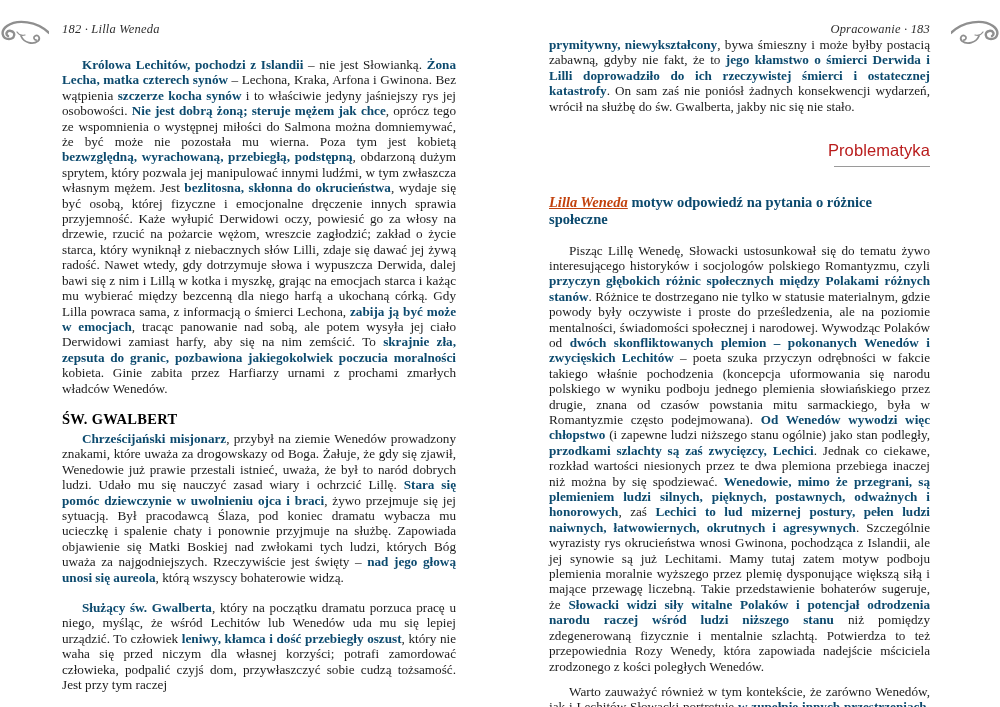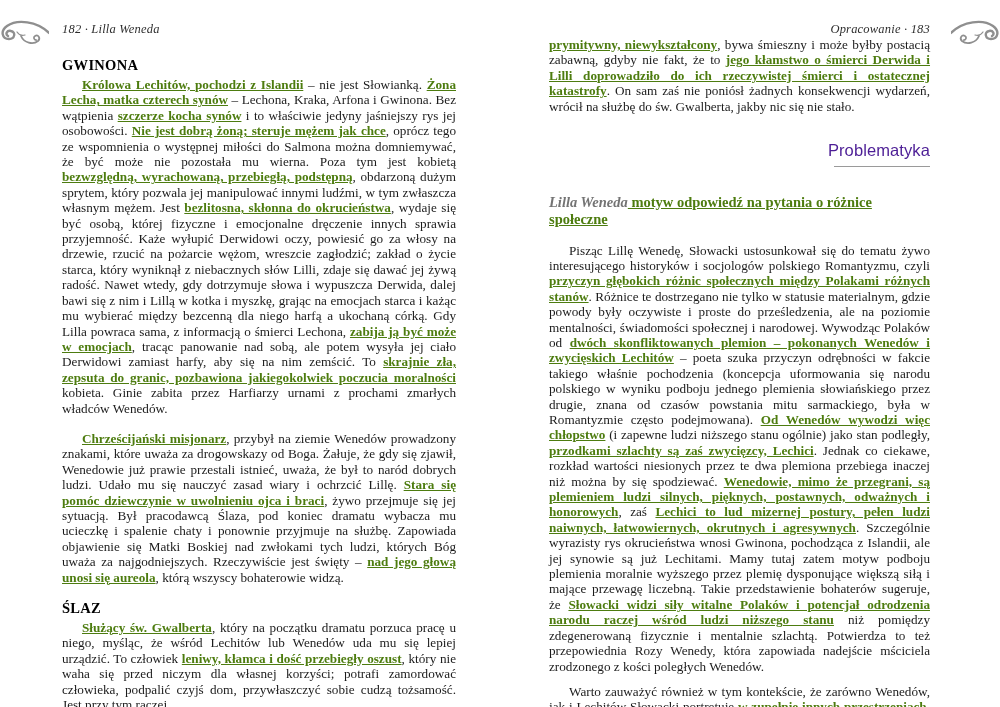--- a/index.html
+++ b/index.html
@@ -36,30 +36,30 @@
   }
   p.body{
     margin:0;
     font-size:13.2px;line-height:15.4px;
     text-align:justify;
     color:#1b1b1b;
   }
   p.body.indent{text-indent:20px;}
   p.body + p.body{margin-top:10px;}
 
-  .s-b{font-weight:bold;color:#4d7c0f;text-decoration:underline;}
+  .s-b{font-weight:bold;color:#0c4a6e;}
   .s-i{}
-  .s-bi{font-weight:bold;font-style:italic;color:#737373;}
+  .s-bi{font-weight:bold;font-style:italic;color:#c2410c;text-decoration:underline;}
 
   .continuation{margin-top:22px;}
 
   .kicker-wrap{margin-top:27px;text-align:right;}
   .kicker{
     font-family:"Liberation Sans","DejaVu Sans",sans-serif;
-    font-size:16.5px;color:#4c1d95;letter-spacing:.1px;
+    font-size:16.5px;color:#b91c1c;letter-spacing:.1px;
     display:inline-block;
   }
   .kicker-rule{
     margin-top:6px;margin-left:auto;
     width:96px;height:0;border-top:1.5px solid #9a9a9a;
   }
 
   .subheading{
     margin-top:27px;
     font-size:14.5px;font-weight:bold;color:#000;
@@ -84,30 +84,29 @@
       <path d="M52,15 C40,3 20,1 10,8 C3,13 5,21 12,21 C18,21 19,14 14,13 C10,12 8,16 11,18" stroke-width="2.4"></path>
       <path d="M24,18 C27,25 36,27 41,23 C44,20 41,16 38,18 C36,19 37,22 39,22" stroke-width="1.8"></path>
       <path d="M20,14 C22,17 25,18 28,17" stroke-width="1.2"></path>
     </svg>
   </div>
 
   <div class="page page-left">
     <div class="running-header">182 · Lilla Weneda</div>
 
     <div class="section first">
-      <h2 class="section-heading">GWINONA</h2>
       <p class="body indent"><span class="s-b">Królowa Lechitów, pochodzi z Islandii</span><span> – nie jest Słowianką. </span><span class="s-b">Żona Lecha, matka czterech synów</span><span> – Lechona, Kraka, Arfona i Gwinona. Bez wątpienia </span><span class="s-b">szczerze kocha synów</span><span> i to właściwie jedyny jaśniejszy rys jej osobowości. </span><span class="s-b">Nie jest dobrą żoną; steruje mężem jak chce</span><span>, oprócz tego ze wspomnienia o </span><span class="s-i">występnej miłości</span><span> do Salmona można domniemywać, że być może nie pozostała mu wierna. Poza tym jest kobietą </span><span class="s-b">bezwzględną, wyrachowaną, przebiegłą, podstępną</span><span>, obdarzoną dużym sprytem, który pozwala jej manipulować innymi ludźmi, w tym zwłaszcza własnym mężem. Jest </span><span class="s-b">bezlitosna, skłonna do okrucieństwa</span><span>, wydaje się być osobą, której fizyczne i emocjonalne dręczenie innych sprawia przyjemność. Każe wyłupić Derwidowi oczy, powiesić go za włosy na drzewie, rzucić na pożarcie wężom, wreszcie zagłodzić; zakład o życie starca, który wyniknął z niebacznych słów Lilli, zdaje się dawać jej żywą radość. Nawet wtedy, gdy dotrzymuje słowa i wypuszcza Derwida, dalej bawi się z nim i Lillą w kotka i myszkę, grając na emocjach starca i każąc mu wybierać między bezcenną dla niego harfą a ukochaną córką. Gdy Lilla powraca sama, z informacją o śmierci Lechona, </span><span class="s-b">zabija ją być może w emocjach</span><span>, tracąc panowanie nad sobą, ale potem wysyła jej ciało Derwidowi zamiast harfy, aby się na nim zemścić. To </span><span class="s-b">skrajnie zła, zepsuta do granic, pozbawiona jakiegokolwiek poczucia moralności</span><span> kobieta. Ginie zabita przez Harfiarzy urnami z prochami zmarłych władców Wenedów.</span></p>
     </div>
 
     <div class="section">
+      <h2 class="section-heading">ŚW. GWALBERT</h2>
       <p class="body indent"><span class="s-b">Chrześcijański misjonarz</span><span>, przybył na ziemie Wenedów prowadzony znakami, które uważa za drogowskazy od Boga. Żałuje, że gdy się zjawił, Wenedowie już prawie przestali istnieć, uważa, że był to naród dobrych ludzi. Udało mu się nauczyć zasad wiary i ochrzcić Lillę. </span><span class="s-b">Stara się pomóc dziewczynie w uwolnieniu ojca i braci</span><span>, żywo przejmuje się jej sytuacją. Był pracodawcą Ślaza, pod koniec dramatu wybacza mu ucieczkę i spalenie chaty i ponownie przyjmuje na służbę. Zapowiada objawienie się Matki Boskiej nad zwłokami tych ludzi, których Bóg uważa za najgodniejszych. Rzeczywiście jest święty – </span><span class="s-b">nad jego głową unosi się aureola</span><span>, którą wszyscy bohaterowie widzą.</span></p>
     </div>
 
     <div class="section">
-      <h2 class="section-heading">ŚLAZ</h2>
       <p class="body indent"><span class="s-b">Służący św. Gwalberta</span><span>, który na początku dramatu porzuca pracę u niego, myśląc, że wśród Lechitów lub Wenedów uda mu się lepiej urządzić. To człowiek </span><span class="s-b">leniwy, kłamca i dość przebiegły oszust</span><span>, który nie waha się przed niczym dla własnej korzyści; potrafi zamordować człowieka, podpalić czyjś dom, przywłaszczyć sobie cudzą tożsamość. Jest przy tym raczej</span></p>
     </div>
   </div>
 
   <div class="page page-right">
     <div class="running-header right">Opracowanie · 183</div>
 
     <p class="body continuation"><span class="s-b">prymitywny, niewykształcony</span><span>, bywa śmieszny i może byłby postacią zabawną, gdyby nie fakt, że to </span><span class="s-b">jego kłamstwo o śmierci Derwida i Lilli doprowadziło do ich rzeczywistej śmierci i ostatecznej katastrofy</span><span>. On sam zaś nie poniósł żadnych konsekwencji wydarzeń, wrócił na służbę do św. Gwalberta, jakby nic się nie stało.</span></p>
 
     <div class="kicker-wrap">

